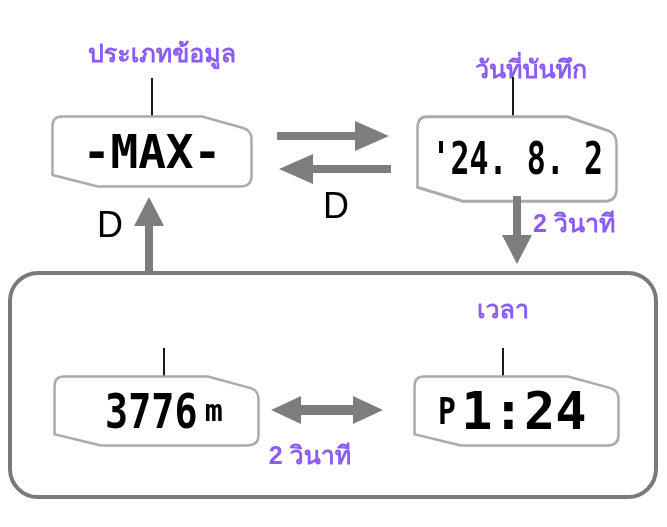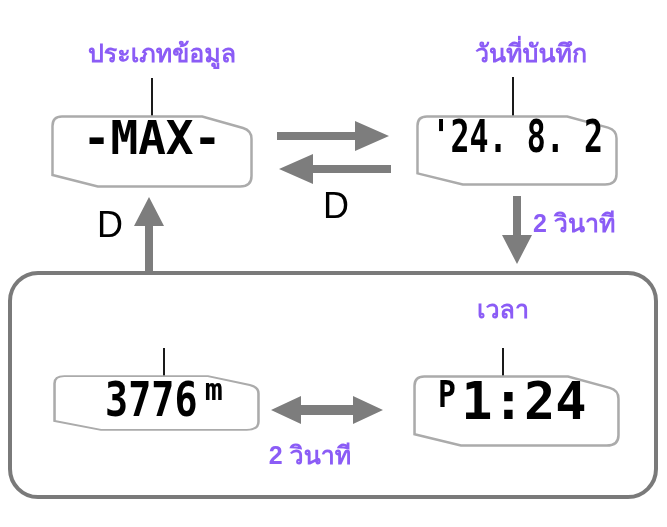--- a/index.html
+++ b/index.html
@@ -15,21 +15,21 @@
   .btn-label{
     font-weight:400;font-size:36px;line-height:1;text-align:center;color:#000;
   }
   .leader{
     width:2px;background:#1a1a1a;
   }
   .panel{position:absolute;}
   .panel svg{position:absolute;left:0;top:0;width:100%;height:100%;}
   .panel .lcd-content{
     position:absolute;left:0;top:0;right:0;bottom:0;
-    display:flex;justify-content:center;
+    display:flex;align-items:center;justify-content:center;
   }
   .lcd{
     font-family:"DejaVu Sans Mono",monospace;font-weight:700;color:#000;
     line-height:1;white-space:pre;
   }
   .lcd-max{font-size:46px;}
   .lcd-date{font-size:44px;display:inline-block;transform:scaleX(.72);transform-origin:center;}
   .lcd-alt{font-size:48px;display:inline-block;transform:scaleX(.8);transform-origin:right center;}
   .lcd-unit{font-size:30px;margin-left:7px;}
   .lcd-time{font-size:52px;}
@@ -52,24 +52,24 @@
 
   <div class="panel" style="left:51px;top:115px;width:202px;height:73px;">
     <svg viewBox="0 0 203 73" preserveAspectRatio="none">
       <path d="M 11 1.5 H 152 L 193 13 Q 201.5 15.5 201.5 24 V 61 Q 201.5 71.5 190 71.5 H 47 L 1.5 60 V 11 Q 1.5 1.5 11 1.5 Z" fill="#ffffff" stroke="#ababab" stroke-width="2.5"></path>
     </svg>
     <div class="lcd-content">
       <span class="lcd lcd-max">-MAX-</span>
     </div>
   </div>
 
-  <div class="abs thai-label" style="left:421px;top:38px;width:220px;">วันที่บันทึก</div>
+  <div class="abs thai-label" style="left:421px;top:54px;width:220px;">วันที่บันทึก</div>
   <div class="abs leader" style="left:512px;top:77px;height:49px;"></div>
 
-  <div class="panel" style="left:416px;top:115px;width:202px;height:71px;">
+  <div class="panel" style="left:416px;top:115px;width:202px;height:88px;">
     <svg viewBox="0 0 203 73" preserveAspectRatio="none">
       <path d="M 11 1.5 H 152 L 193 13 Q 201.5 15.5 201.5 24 V 61 Q 201.5 71.5 190 71.5 H 47 L 1.5 60 V 11 Q 1.5 1.5 11 1.5 Z" fill="#ffffff" stroke="#ababab" stroke-width="2.5"></path>
     </svg>
     <div class="lcd-content">
       <span class="lcd lcd-date">'24. 8. 2</span>
     </div>
   </div>
 
 
   <svg class="abs arrow" style="left:277px;top:121px;" width="112" height="30">
@@ -88,21 +88,21 @@
 
   <svg class="abs arrow" style="left:502px;top:196px;" width="30" height="68">
     <polygon points="11,0 11,39 0,39 15,68 30,39 19,39 19,0" fill="#7d7d7d"></polygon>
   </svg>
   <div class="abs thai-label" style="left:533px;top:208px;width:150px;text-align:left;">2 วินาที</div>
 
   <div class="record-box"></div>
 
   <div class="abs leader" style="left:163px;top:348px;height:30px;"></div>
 
-  <div class="panel" style="left:53px;top:375px;width:207px;height:56px;">
+  <div class="panel" style="left:53px;top:375px;width:207px;height:72px;">
     <svg viewBox="0 0 203 73" preserveAspectRatio="none">
       <path d="M 11 1.5 H 152 L 193 13 Q 201.5 15.5 201.5 24 V 61 Q 201.5 71.5 190 71.5 H 47 L 1.5 60 V 11 Q 1.5 1.5 11 1.5 Z" fill="#ffffff" stroke="#ababab" stroke-width="2.5"></path>
     </svg>
     <div class="lcd-content content-right">
       <span class="lcd lcd-alt">3776</span>
       <span class="lcd lcd-unit">m</span>
     </div>
   </div>
 
   <svg class="abs arrow" style="left:271px;top:393px;" width="112" height="34">

